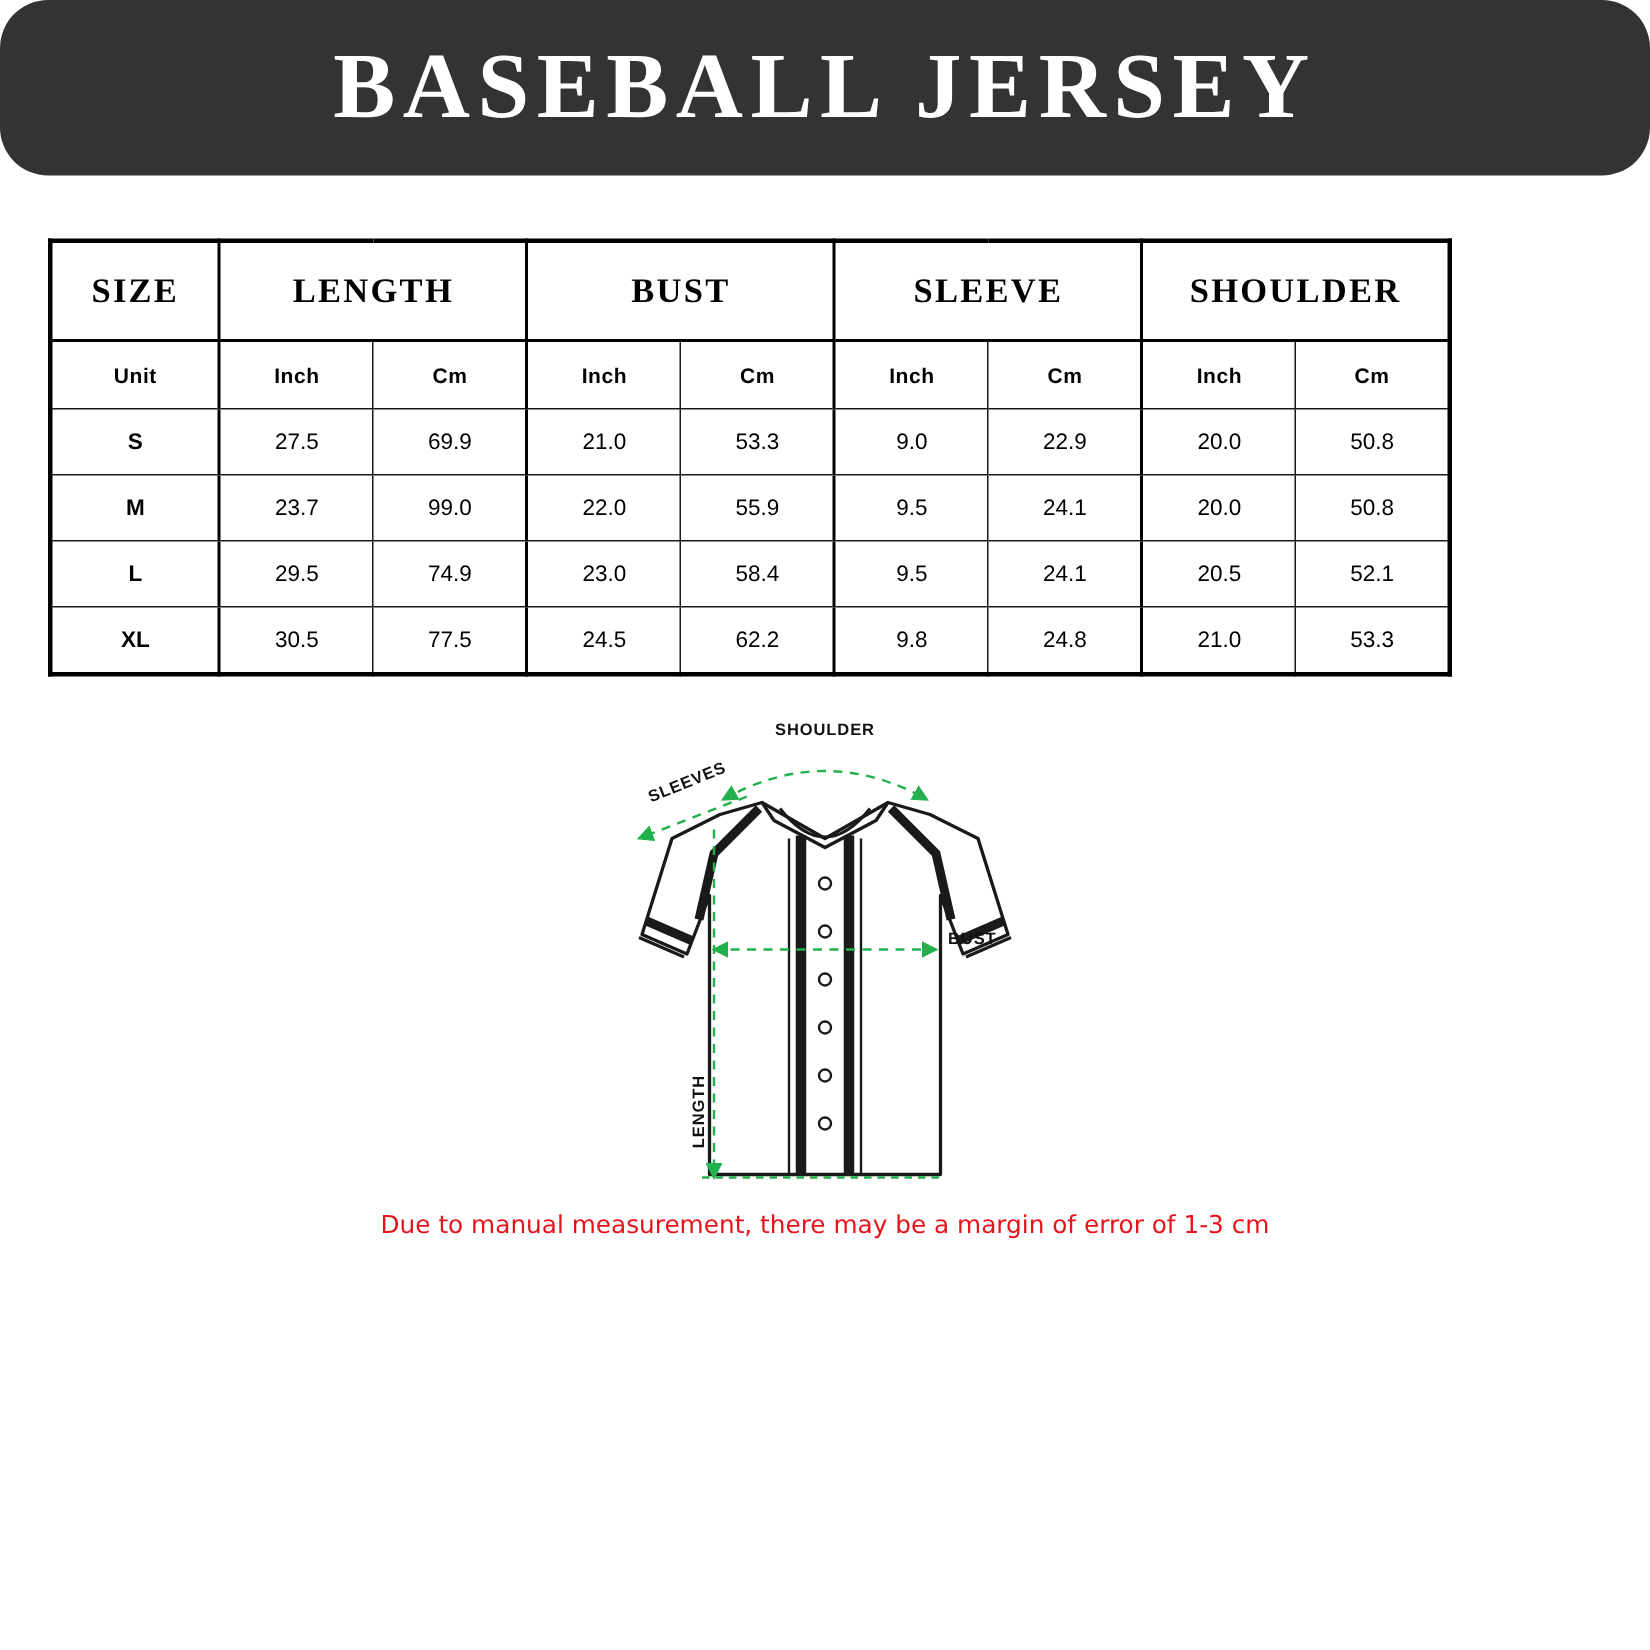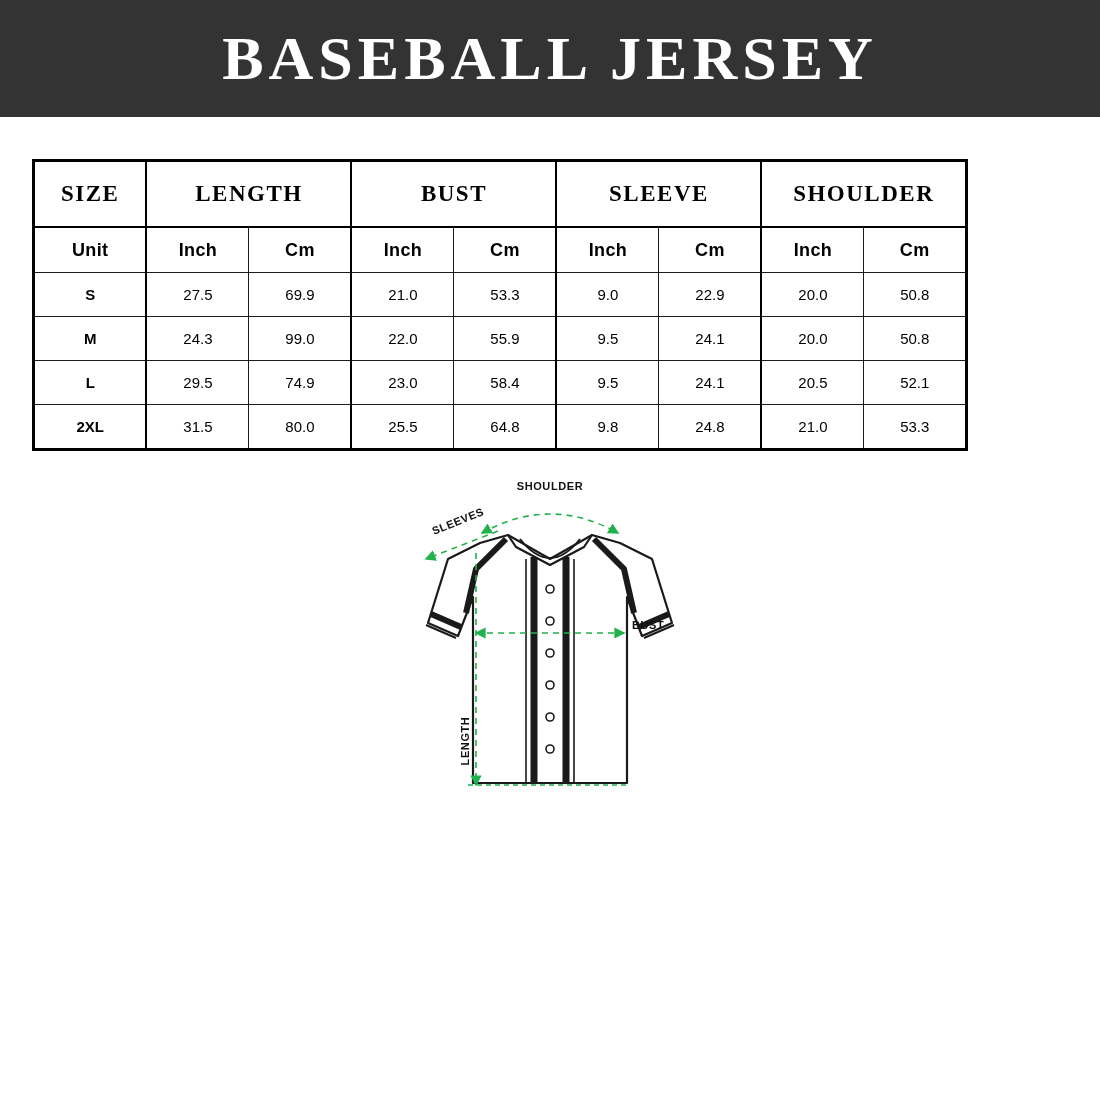--- a/index.html
+++ b/index.html
@@ -15,20 +15,21 @@
   }
 
   
   .header-band {
     width: 1100px;
     height: 117px;
     background: #333333;
     display: flex;
     align-items: center;
     justify-content: center;
+    border-radius: 32px;
   }
   .header-title {
     font-family: "Liberation Serif", serif;
     font-weight: bold;
     font-size: 62px;
     letter-spacing: 5px;
     color: #ffffff;
     white-space: nowrap;
   }
 
@@ -59,21 +60,21 @@
     border-bottom: 2px solid #000;
   }
   tr.group-row th.size-head {
     border-right: 2px solid #000;
   }
   tr.group-row th.grp {
     border-right: 2px solid #000;
   }
   
   tr.unit-row td {
-    font-size: 18px;
+    font-size: 14px;
     font-weight: bold;
     height: 42px;
     letter-spacing: 0.4px;
   }
   
   tr.data-row td {
     font-size: 15px;
     height: 41px;
   }
   td.size-cell {
@@ -153,46 +154,46 @@
         <td class="grp-end">69.9</td>
         <td>21.0</td>
         <td class="grp-end">53.3</td>
         <td>9.0</td>
         <td class="grp-end">22.9</td>
         <td>20.0</td>
         <td>50.8</td>
       </tr>
       <tr class="data-row">
         <td class="size-cell">M</td>
-        <td>24.3</td>
+        <td>23.7</td>
         <td class="grp-end">99.0</td>
         <td>22.0</td>
         <td class="grp-end">55.9</td>
         <td>9.5</td>
         <td class="grp-end">24.1</td>
         <td>20.0</td>
         <td>50.8</td>
       </tr>
       <tr class="data-row">
         <td class="size-cell">L</td>
         <td>29.5</td>
         <td class="grp-end">74.9</td>
         <td>23.0</td>
         <td class="grp-end">58.4</td>
         <td>9.5</td>
         <td class="grp-end">24.1</td>
         <td>20.5</td>
         <td>52.1</td>
       </tr>
       <tr class="data-row">
-        <td class="size-cell">2XL</td>
-        <td>31.5</td>
-        <td class="grp-end">80.0</td>
-        <td>25.5</td>
-        <td class="grp-end">64.8</td>
+        <td class="size-cell">XL</td>
+        <td>30.5</td>
+        <td class="grp-end">77.5</td>
+        <td>24.5</td>
+        <td class="grp-end">62.2</td>
         <td>9.8</td>
         <td class="grp-end">24.8</td>
         <td>21.0</td>
         <td>53.3</td>
       </tr>
     </tbody>
   </table>
 </div>
 
 <div class="diagram-area">
@@ -256,13 +257,14 @@
     </g>
 
     <g fill="#111111" font-family="Liberation Sans, sans-serif" font-size="11" font-weight="bold" letter-spacing="0.6">
       <text x="220" y="17" text-anchor="middle">SHOULDER</text>
       <text x="104" y="62" transform="rotate(-22 104 62)">SLEEVES</text>
       <text x="302" y="156">BUST</text>
       <text x="139" y="268" transform="rotate(-90 139 268)" text-anchor="middle">LENGTH</text>
     </g>
   </svg>
 
+  <div class="note">Due to manual measurement, there may be a margin of error of 1-3 cm</div>
 </div>
 
 </body></html>

